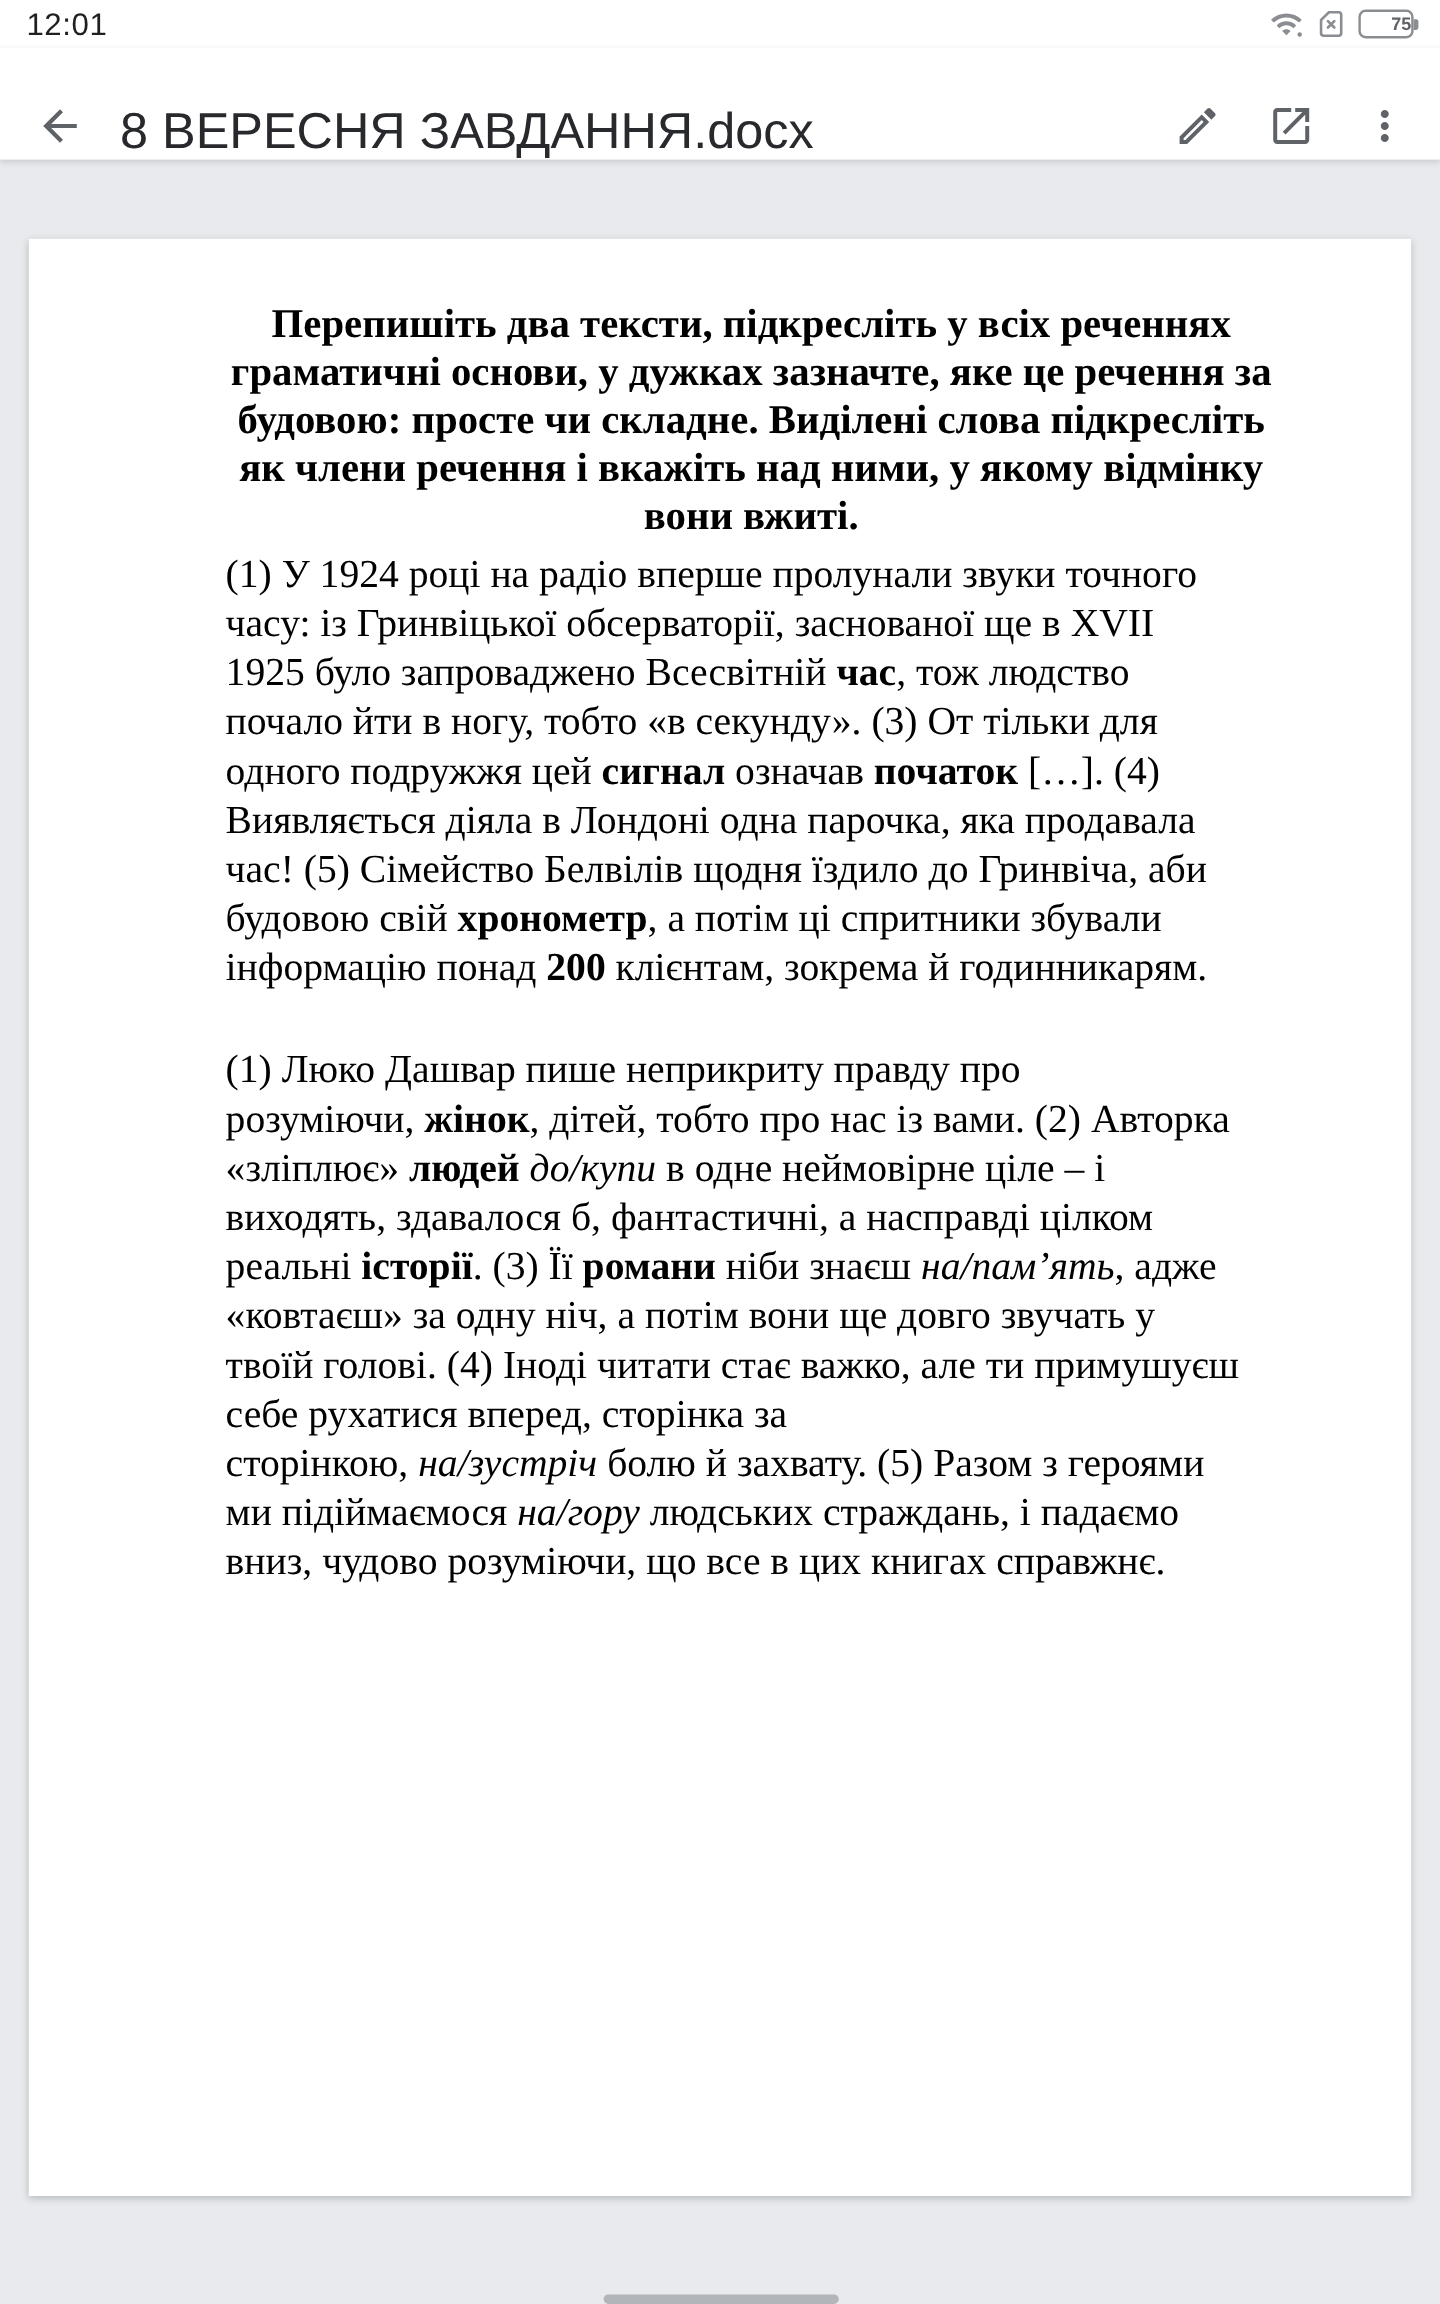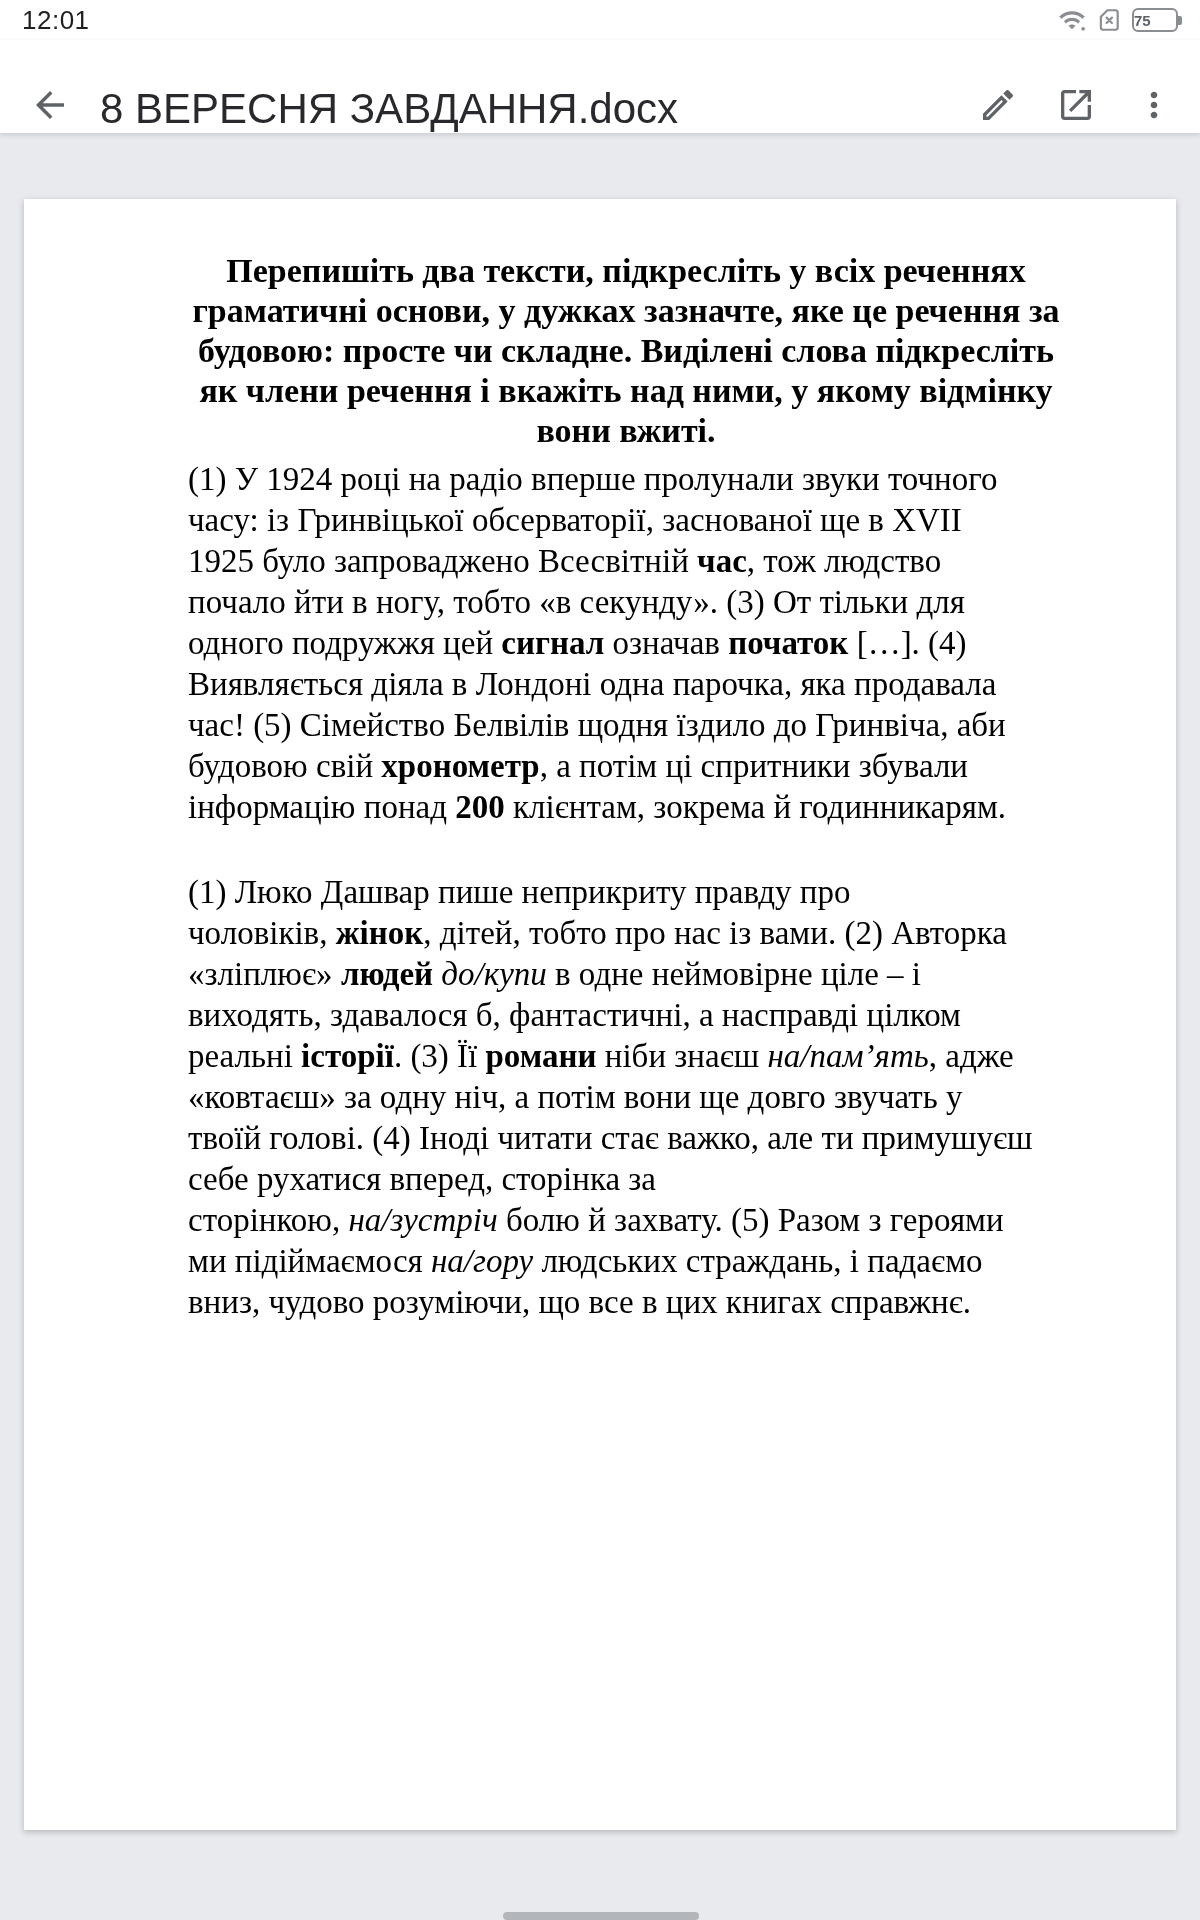--- a/index.html
+++ b/index.html
@@ -8,21 +8,21 @@
 
   .status-bar {
     position:absolute; left:0; top:0; width:1200px; height:40px;
     background:#ffffff; display:flex; align-items:center; justify-content:space-between;
     padding:16px 22px; z-index:5;
   }
   .status-time { font-size:26px; color:#1f2023; letter-spacing:0.5px; }
   .status-icons { display:flex; align-items:center; gap:10px; }
   .battery {
     width:46px; height:24px; border:2.5px solid #8a8d91; border-radius:6px;
-    display:flex; align-items:center; justify-content:flex-start; position:relative;
+    display:flex; align-items:center; justify-content:flex-end; position:relative;
     color:#5f6368; font-size:15px; font-weight:bold; background:#fff;
   }
   .battery::after {
     content:""; position:absolute; right:-6px; top:6px; width:4px; height:9px;
     background:#8a8d91; border-radius:0 2px 2px 0;
   }
 
   .app-bar {
     position:absolute; left:0; top:40px; width:1200px; height:93px;
     background:#ffffff; display:flex; align-items:flex-end;
@@ -124,21 +124,21 @@
           <div class="doc-line"><span>1925 було запроваджено Всесвітній </span><span class="b">час</span><span>, тож людство</span></div>
           <div class="doc-line"><span>почало йти в ногу, тобто «в секунду». (3) От тільки для</span></div>
           <div class="doc-line"><span>одного подружжя цей </span><span class="b">сигнал</span><span> означав </span><span class="b">початок</span><span> […]. (4)</span></div>
           <div class="doc-line"><span>Виявляється діяла в Лондоні одна парочка, яка продавала</span></div>
           <div class="doc-line"><span>час! (5) Сімейство Белвілів щодня їздило до Гринвіча, аби</span></div>
           <div class="doc-line"><span>будовою свій </span><span class="b">хронометр</span><span>, а потім ці спритники збували</span></div>
           <div class="doc-line"><span>інформацію понад </span><span class="b">200</span><span> клієнтам, зокрема й годинникарям.</span></div>
         </div>
       <div class="doc-para para-2 doc-text">
           <div class="doc-line"><span>(1) Люко Дашвар пише неприкриту правду про</span></div>
-          <div class="doc-line"><span>чоловіків, </span><span class="b">жінок</span><span>, дітей, тобто про нас із вами. (2) Авторка</span></div>
+          <div class="doc-line"><span>розуміючи, </span><span class="b">жінок</span><span>, дітей, тобто про нас із вами. (2) Авторка</span></div>
           <div class="doc-line"><span>«зліплює» </span><span class="b">людей</span><span> </span><span class="i">до/купи</span><span> в одне неймовірне ціле – і</span></div>
           <div class="doc-line"><span>виходять, здавалося б, фантастичні, а насправді цілком</span></div>
           <div class="doc-line"><span>реальні </span><span class="b">історії</span><span>. (3) Її </span><span class="b">романи</span><span> ніби знаєш </span><span class="i">на/пам’ять</span><span>, адже</span></div>
           <div class="doc-line"><span>«ковтаєш» за одну ніч, а потім вони ще довго звучать у</span></div>
           <div class="doc-line"><span>твоїй голові. (4) Іноді читати стає важко, але ти примушуєш</span></div>
           <div class="doc-line"><span>себе рухатися вперед, сторінка за</span></div>
           <div class="doc-line"><span>сторінкою, </span><span class="i">на/зустріч</span><span> болю й захвату. (5) Разом з героями</span></div>
           <div class="doc-line"><span>ми підіймаємося </span><span class="i">на/гору</span><span> людських страждань, і падаємо</span></div>
           <div class="doc-line"><span>вниз, чудово розуміючи, що все в цих книгах справжнє.</span></div>
         </div>

